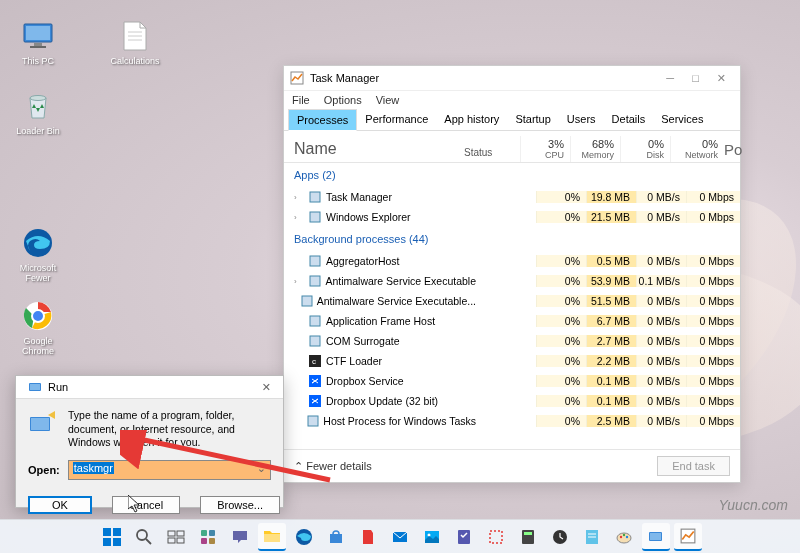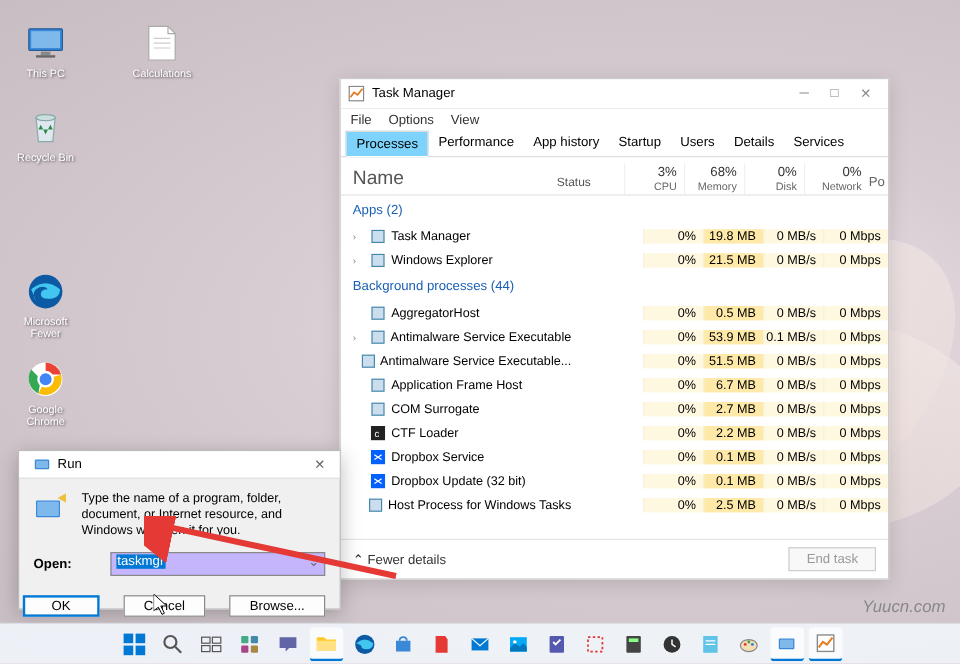--- a/index.html
+++ b/index.html
@@ -53,23 +53,23 @@
 
 .run-dlg { position: absolute; left: 15px; top: 375px; width: 269px; height: 133px; background: #f0f0f0; border: 1px solid #bbb; box-shadow: 0 4px 16px rgba(0,0,0,0.25); font-size: 11px; }
 .run-title { display: flex; align-items: center; justify-content: space-between; padding: 4px 12px; background: #fff; border-bottom: 1px solid #ddd; }
 .run-title .rtxt { display: flex; align-items: center; gap: 6px; }
 .run-body { padding: 10px 12px; }
 .run-desc { display: flex; gap: 10px; margin-bottom: 10px; }
 .run-desc .ricon { flex-shrink: 0; }
 .run-desc .rtext { font-size: 10.5px; line-height: 1.3; }
 .run-open { display: flex; align-items: center; gap: 8px; }
 .run-open label { font-size: 11px; font-weight: bold; }
-.run-input { flex: 1; height: 20px; border: 1px solid #888; padding: 1px 4px; font-size: 11px; background: #c4b5fd; margin-left: 24px; }
+.run-input { flex: 1; height: 20px; border: 1px solid #888; padding: 1px 4px; font-size: 11px; background: #fdba74; }
 .run-input .seltext { background: #0078d4; color: #fff; padding: 0 1px; }
-.run-btns { display: flex; justify-content: flex-end; gap: 20px; padding: 6px 12px 10px; }
+.run-btns { display: flex; gap: 20px; padding: 6px 12px 10px; }
 .run-btn { padding: 2px 16px; font-size: 11px; border: 1px solid #888; background: #fdfdfd; cursor: pointer; }
 .run-btn.def { border: 2px solid #0078d4; padding: 1px 22px; }
 
 .arrow { position: absolute; left: 120px; top: 430px; pointer-events: none; }
 
 .taskbar { position: absolute; bottom: 0; left: 0; right: 0; height: 34px; background: rgba(240,244,250,0.92); border-top: 1px solid rgba(0,0,0,0.08); display: flex; align-items: center; justify-content: center; gap: 4px; }
 .tb-icon { width: 28px; height: 28px; display: flex; align-items: center; justify-content: center; border-radius: 3px; cursor: pointer; }
 .tb-icon.active { background: rgba(255,255,255,0.7); border-bottom: 2px solid #0078d4; }
 
 .watermark { position: absolute; right: 12px; bottom: 40px; font-size: 14px; color: #888; font-style: italic; }
@@ -112,21 +112,21 @@
   <span>Calculations</span>
 </div>
 <div class="desktop-icon di-recycle">
   <div class="icon-box">
       <svg width="28" height="32" viewBox="0 0 28 32">
         <path d="M6 8 L8 28 L20 28 L22 8 Z" fill="#e0e8ef" stroke="#8aa"></path>
         <ellipse cx="14" cy="8" rx="8" ry="2.5" fill="#cdd" stroke="#8aa"></ellipse>
         <path d="M10 14 L12 18 L8 18 Z M18 14 L16 18 L20 18 Z M14 22 L12 18 L16 18 Z" fill="#2a8a4a"></path>
       </svg>
     </div>
-  <span>Recycle Bin</span>
+  <span>Loader Bin</span>
 </div>
 <div class="desktop-icon di-edge">
   <div class="icon-box">
       <svg width="32" height="32" viewBox="0 0 32 32">
         <circle cx="16" cy="16" r="14" fill="#0c59a4"></circle>
         <path d="M4 14 Q16 4 28 14 Q28 22 18 22 Q12 22 12 18 Q12 14 18 14 Q14 10 8 14 Q4 18 8 24" fill="#41c6f0"></path>
       </svg>
     </div>
   <span>Microsoft Fewer</span>
 </div>
@@ -184,21 +184,21 @@
         <div class="lbl">Memory</div>
       </div>
     <div class="tm-col">
         <div class="pct">0%</div>
         <div class="lbl">Disk</div>
       </div>
     <div class="tm-col tm-col-net">
         <div class="pct">0%</div>
         <div class="lbl">Network</div>
       </div>
-    <div class="tm-col-po" style="font-size:11px;color:#666;padding:4px 0">Po</div>
+    <div class="tm-col-po" style="font-size:15px;color:#666;padding:4px 0">Po</div>
   </div>
   <div class="tm-body">
     <div class="tm-section">Apps (2)</div>
     <div id="apps-rows">
         <div class="tm-row">
           <div class="name">
             <span class="chev">›</span>
             <span class="ico">
               <svg width="12" height="12" viewBox="0 0 12 12">
                 <rect x="1" y="1" width="10" height="10" fill="#cde" stroke="#48a"></rect>

